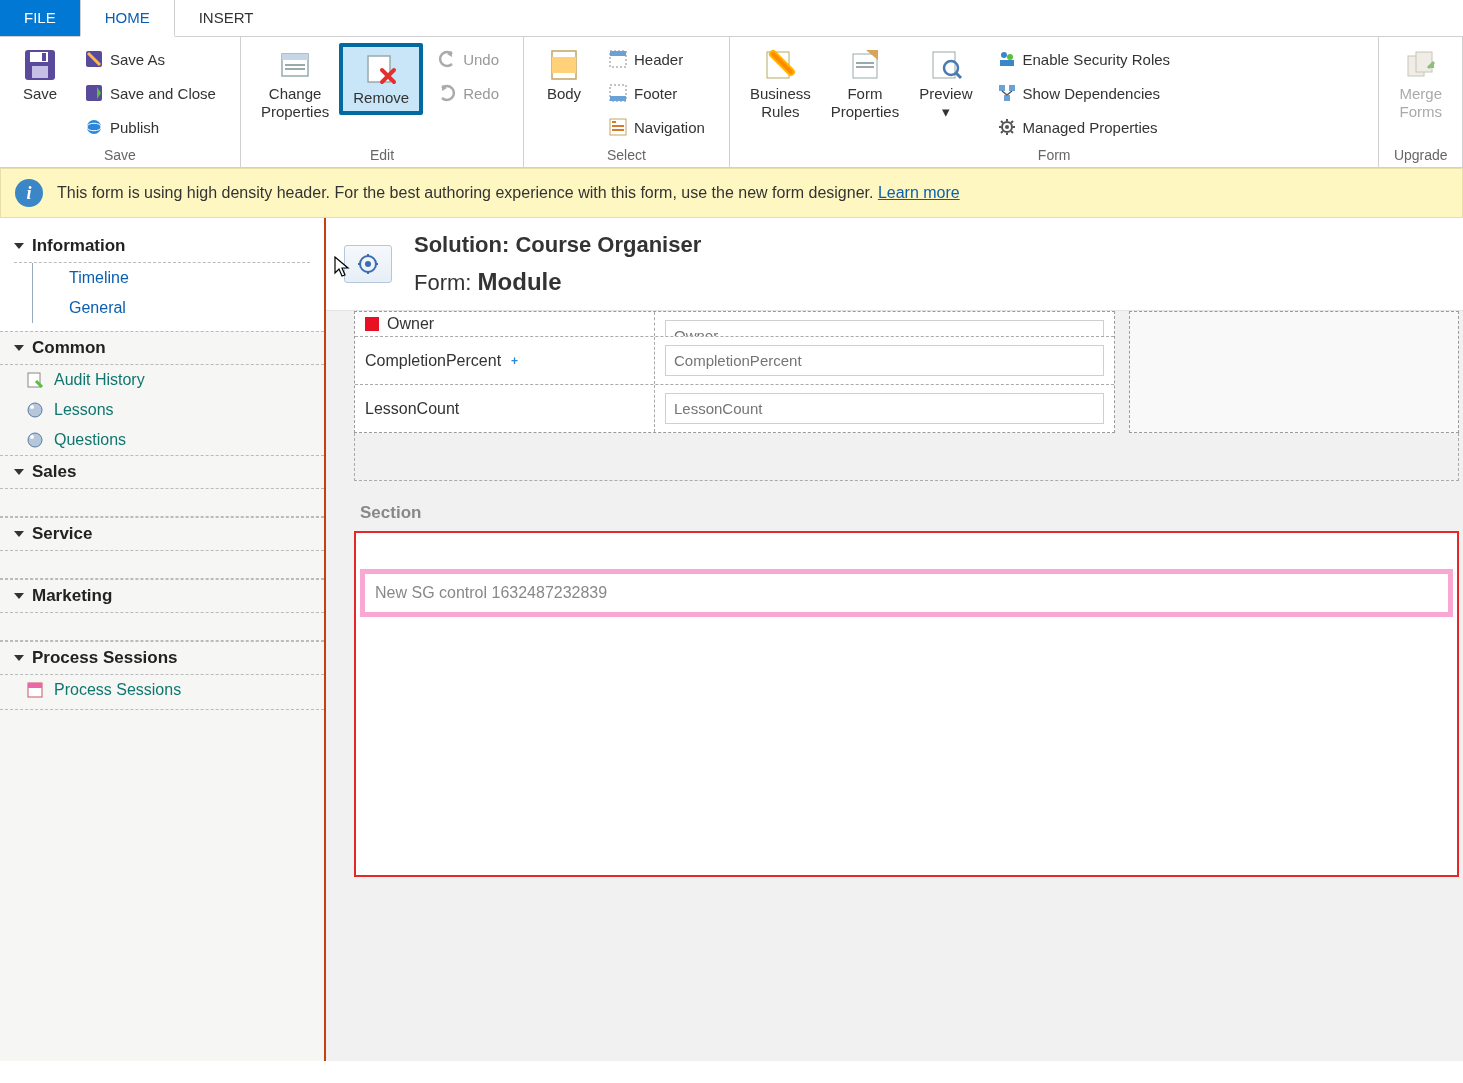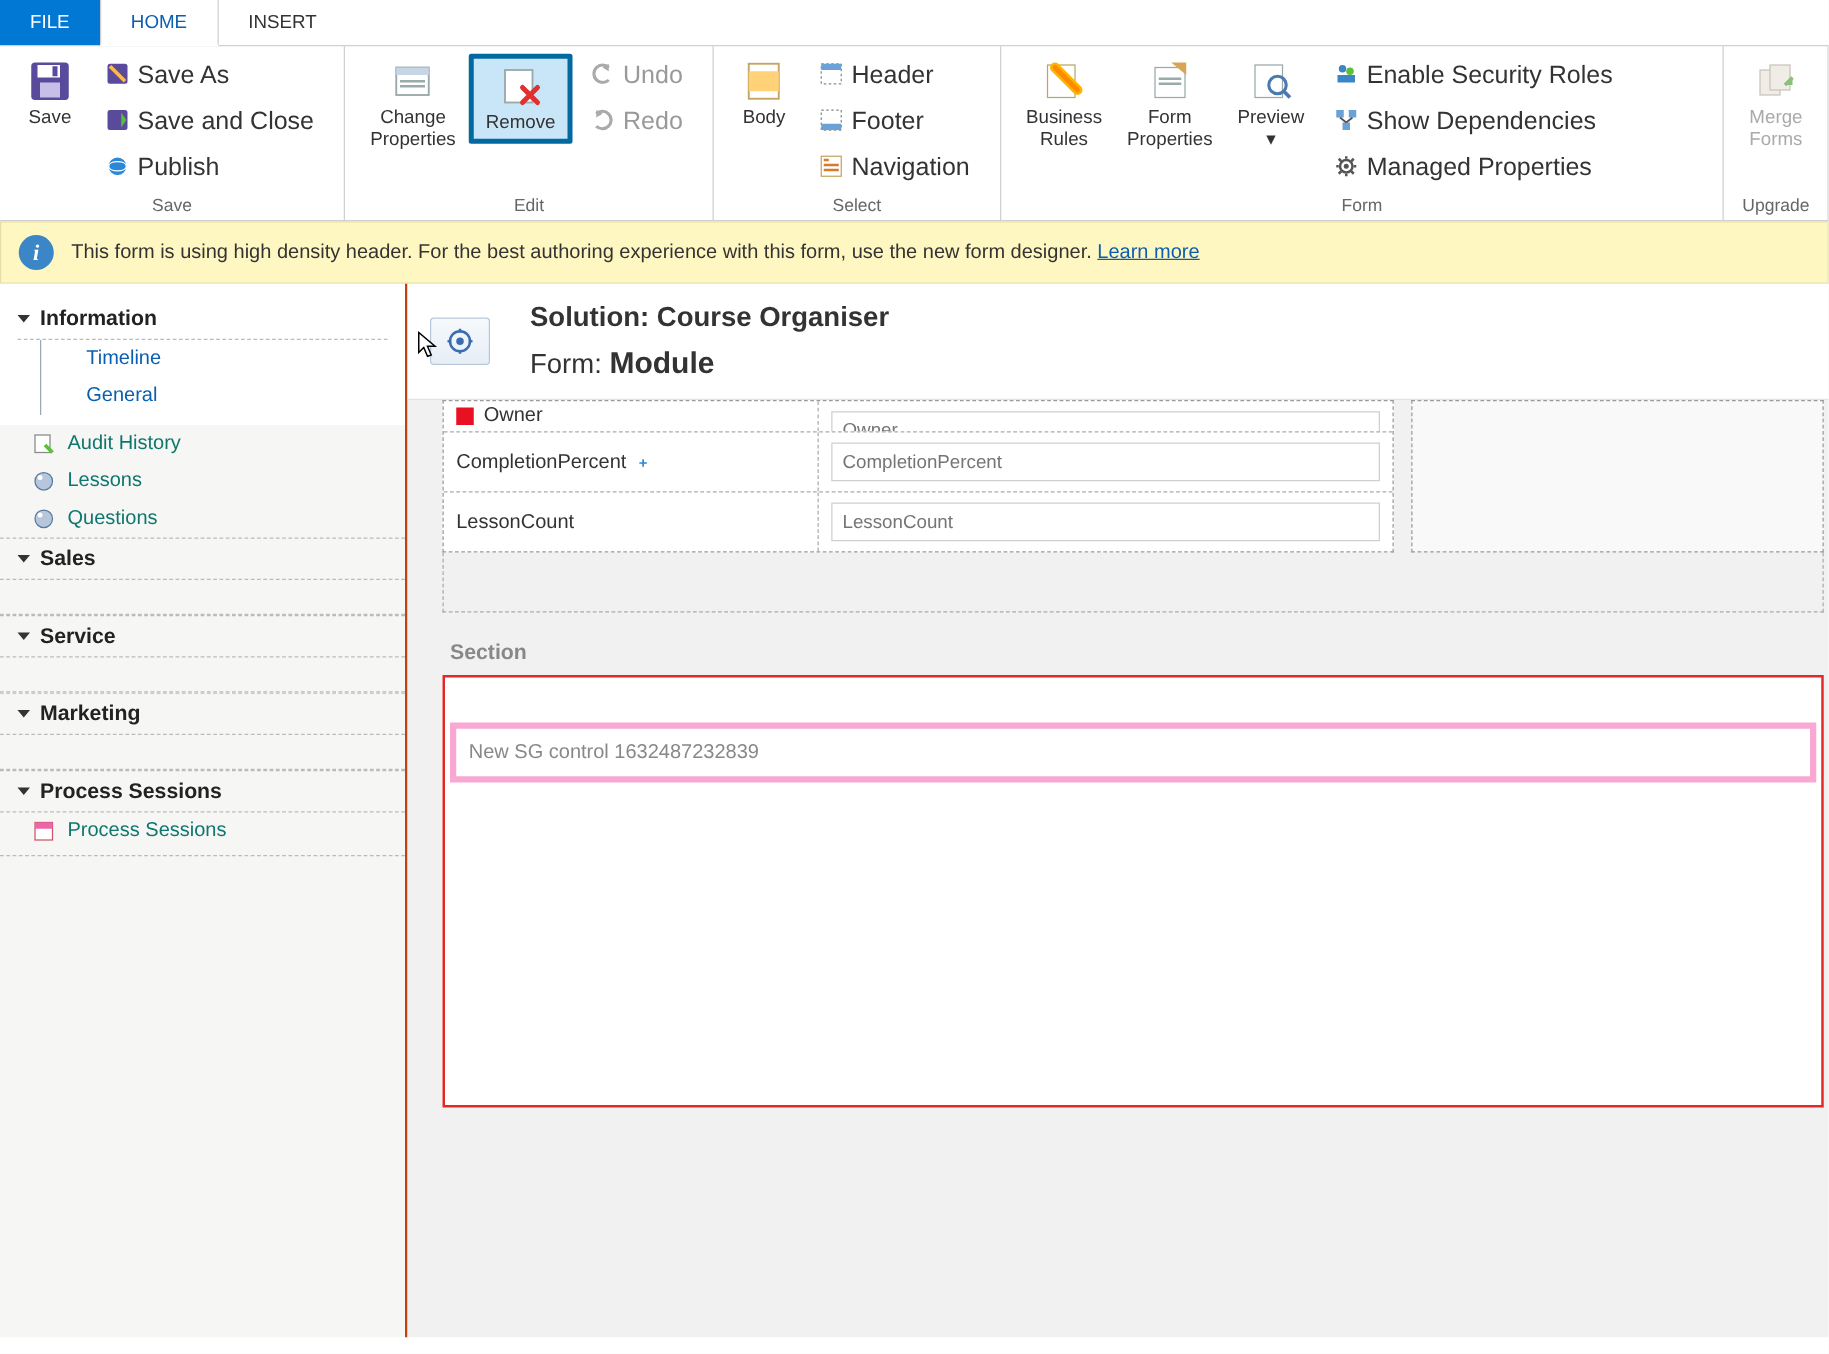--- a/index.html
+++ b/index.html
@@ -14,21 +14,21 @@
 
 .ribbon { display: flex; border-bottom: 1px solid #d0d0d0; }
 .ribbon-group { display: flex; flex-direction: column; border-right: 1px solid #d0d0d0; padding: 0; }
 .ribbon-group-content { display: flex; align-items: flex-start; padding: 6px 10px 2px 10px; flex: 1; }
 .ribbon-group-label { text-align: center; font-size: 14px; color: #666; padding: 2px 0 4px 0; }
 
 .rbtn-large { display: flex; flex-direction: column; align-items: center; justify-content: flex-start; padding: 4px 10px; min-width: 60px; cursor: pointer; font-size: 15px; color: #333; }
 .rbtn-large .icon { width: 36px; height: 36px; display: flex; align-items: center; justify-content: center; margin-bottom: 2px; }
 .rbtn-large .lbl { text-align: center; line-height: 1.2; }
 
-.rbtn-small { display: flex; align-items: flex-start; padding: 4px 8px; cursor: pointer; font-size: 20px; color: #333; }
+.rbtn-small { display: flex; align-items: center; padding: 4px 8px; cursor: pointer; font-size: 15px; color: #333; }
 .rbtn-small .icon { width: 20px; height: 20px; display: flex; align-items: center; justify-content: center; margin-right: 6px; }
 
 .rbtn-stack { display: flex; flex-direction: column; gap: 6px; padding: 2px 6px; }
 
 .rbtn-highlight { background: #c9e6f8; border: 4px solid #0369a1; border-radius: 2px; }
 
 
 .info-bar { background: #fff7c2; border: 1px solid #e7deab; padding: 10px 14px; display: flex; align-items: center; gap: 14px; font-size: 16px; color: #333; }
 .info-bar .info-icon { width: 28px; height: 28px; border-radius: 50%; background: #3b86c6; color: #fff; display: flex; align-items: center; justify-content: center; font-weight: bold; font-style: italic; font-family: Georgia, serif; font-size: 18px; }
 .info-bar a { color: #0a5fb0; text-decoration: underline; }
@@ -40,21 +40,21 @@
 .nav { width: 326px; border-right: 2px solid #c2410c; overflow: auto; background: #f6f6f5; }
 .nav-top { background: #fff; padding: 12px 14px 8px 14px; }
 .nav-section-title { font-weight: 600; font-size: 17px; color: #222; padding: 6px 14px; border-top: 1px dashed #bbb; border-bottom: 1px dashed #bbb; background: #f6f6f5; display: flex; align-items: center; gap: 4px; }
 .nav-section-title.first { border-top: none; background: #fff; padding-left: 0; }
 .nav-link { display: flex; align-items: center; gap: 10px; padding: 6px 14px 6px 26px; font-size: 16px; color: #0f766e; cursor: pointer; }
 .nav-link.blue { color: #0a5fb0; }
 .nav-tree-line { border-left: 1px solid #9ab; margin-left: 18px; padding-left: 10px; }
 
 
 .canvas { flex: 1; background: #f1f1f1; overflow: auto; position: relative; }
-.canvas-header { display: flex; align-items: center; gap: 32px; padding: 14px 18px; background: #fff; border-bottom: 1px solid #e3e3e3; }
+.canvas-header { display: flex; align-items: center; gap: 22px; padding: 14px 18px; background: #fff; border-bottom: 1px solid #e3e3e3; }
 .canvas-header .hicon { width: 48px; height: 38px; border: 1px solid #b7c7db; border-radius: 3px; display: flex; align-items: center; justify-content: center; background: linear-gradient(#f6f9fc,#e6eef6); }
 .canvas-header .texts { display: flex; flex-direction: column; gap: 10px; }
 .canvas-header .line1 { font-size: 22px; font-weight: 600; color: #333; }
 .canvas-header .line2 { font-size: 22px; color: #333; }
 .canvas-header .line2 b { font-weight: 700; font-size: 24px; }
 
 .form-area { padding: 0 4px 10px 28px; }
 .field-grid { border: 1px dashed #9a9a9a; background: #fff; margin: 0 0 0 0; display: flex; flex-direction: column; }
 .field-row { display: flex; border-top: 1px dashed #aaa; }
 .field-row:first-child { border-top: none; }
@@ -333,20 +333,24 @@
       <div class="nav-section-title first">
           <span class="triangle"></span>
           <span>Information</span>
         </div>
       <div class="nav-tree-line">
         <div class="nav-link blue">Timeline</div>
         <div class="nav-link blue">General</div>
       </div>
     </div>
 
+    <div class="nav-section-title">
+        <span class="triangle"></span>
+        <span>Common</span>
+      </div>
     <div class="nav-link">
       <span class="icon">
           <svg width="18" height="18" viewBox="0 0 18 18">
             <rect x="2" y="2" width="12" height="14" fill="#fff" stroke="#888"></rect>
             <path d="M10 10 L16 16" stroke="#5cbf3a" stroke-width="3"></path>
           </svg>
         </span>
       <span>Audit History</span>
     </div>
     <div class="nav-link">

